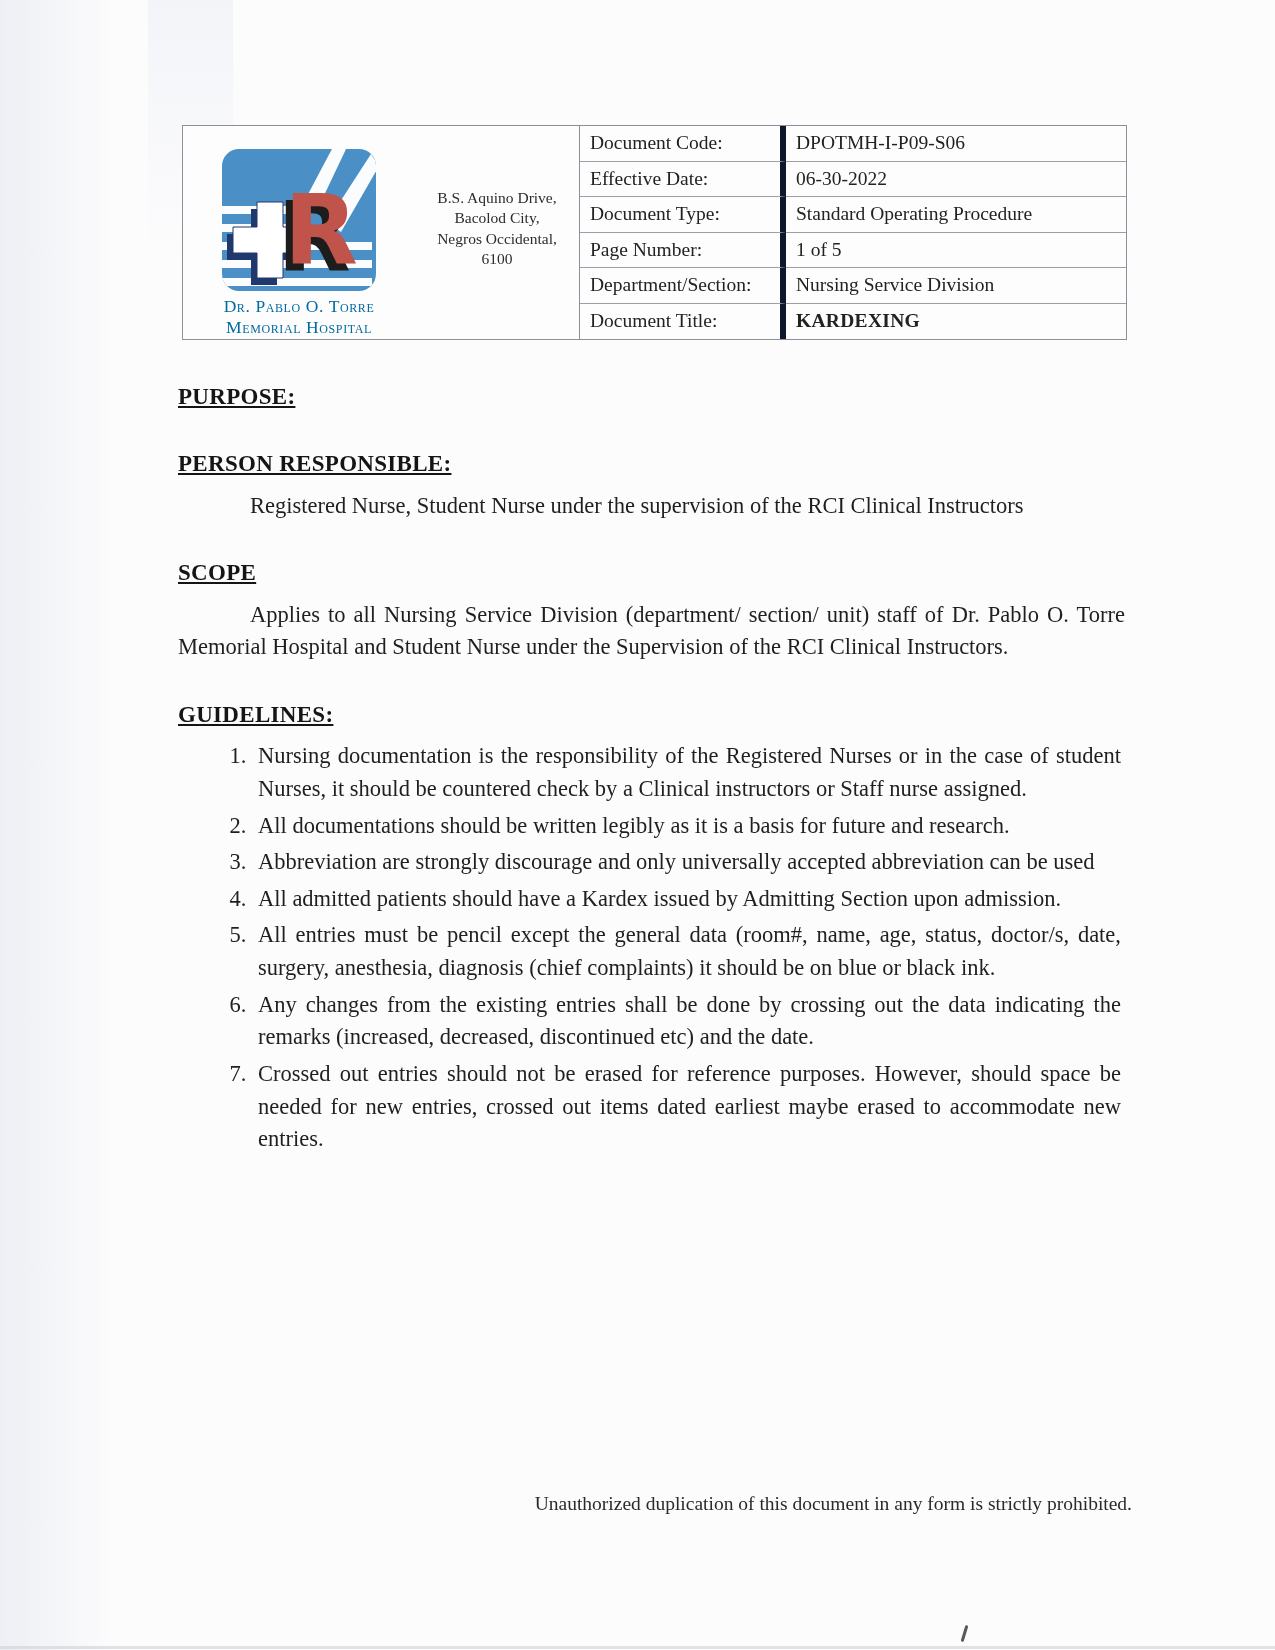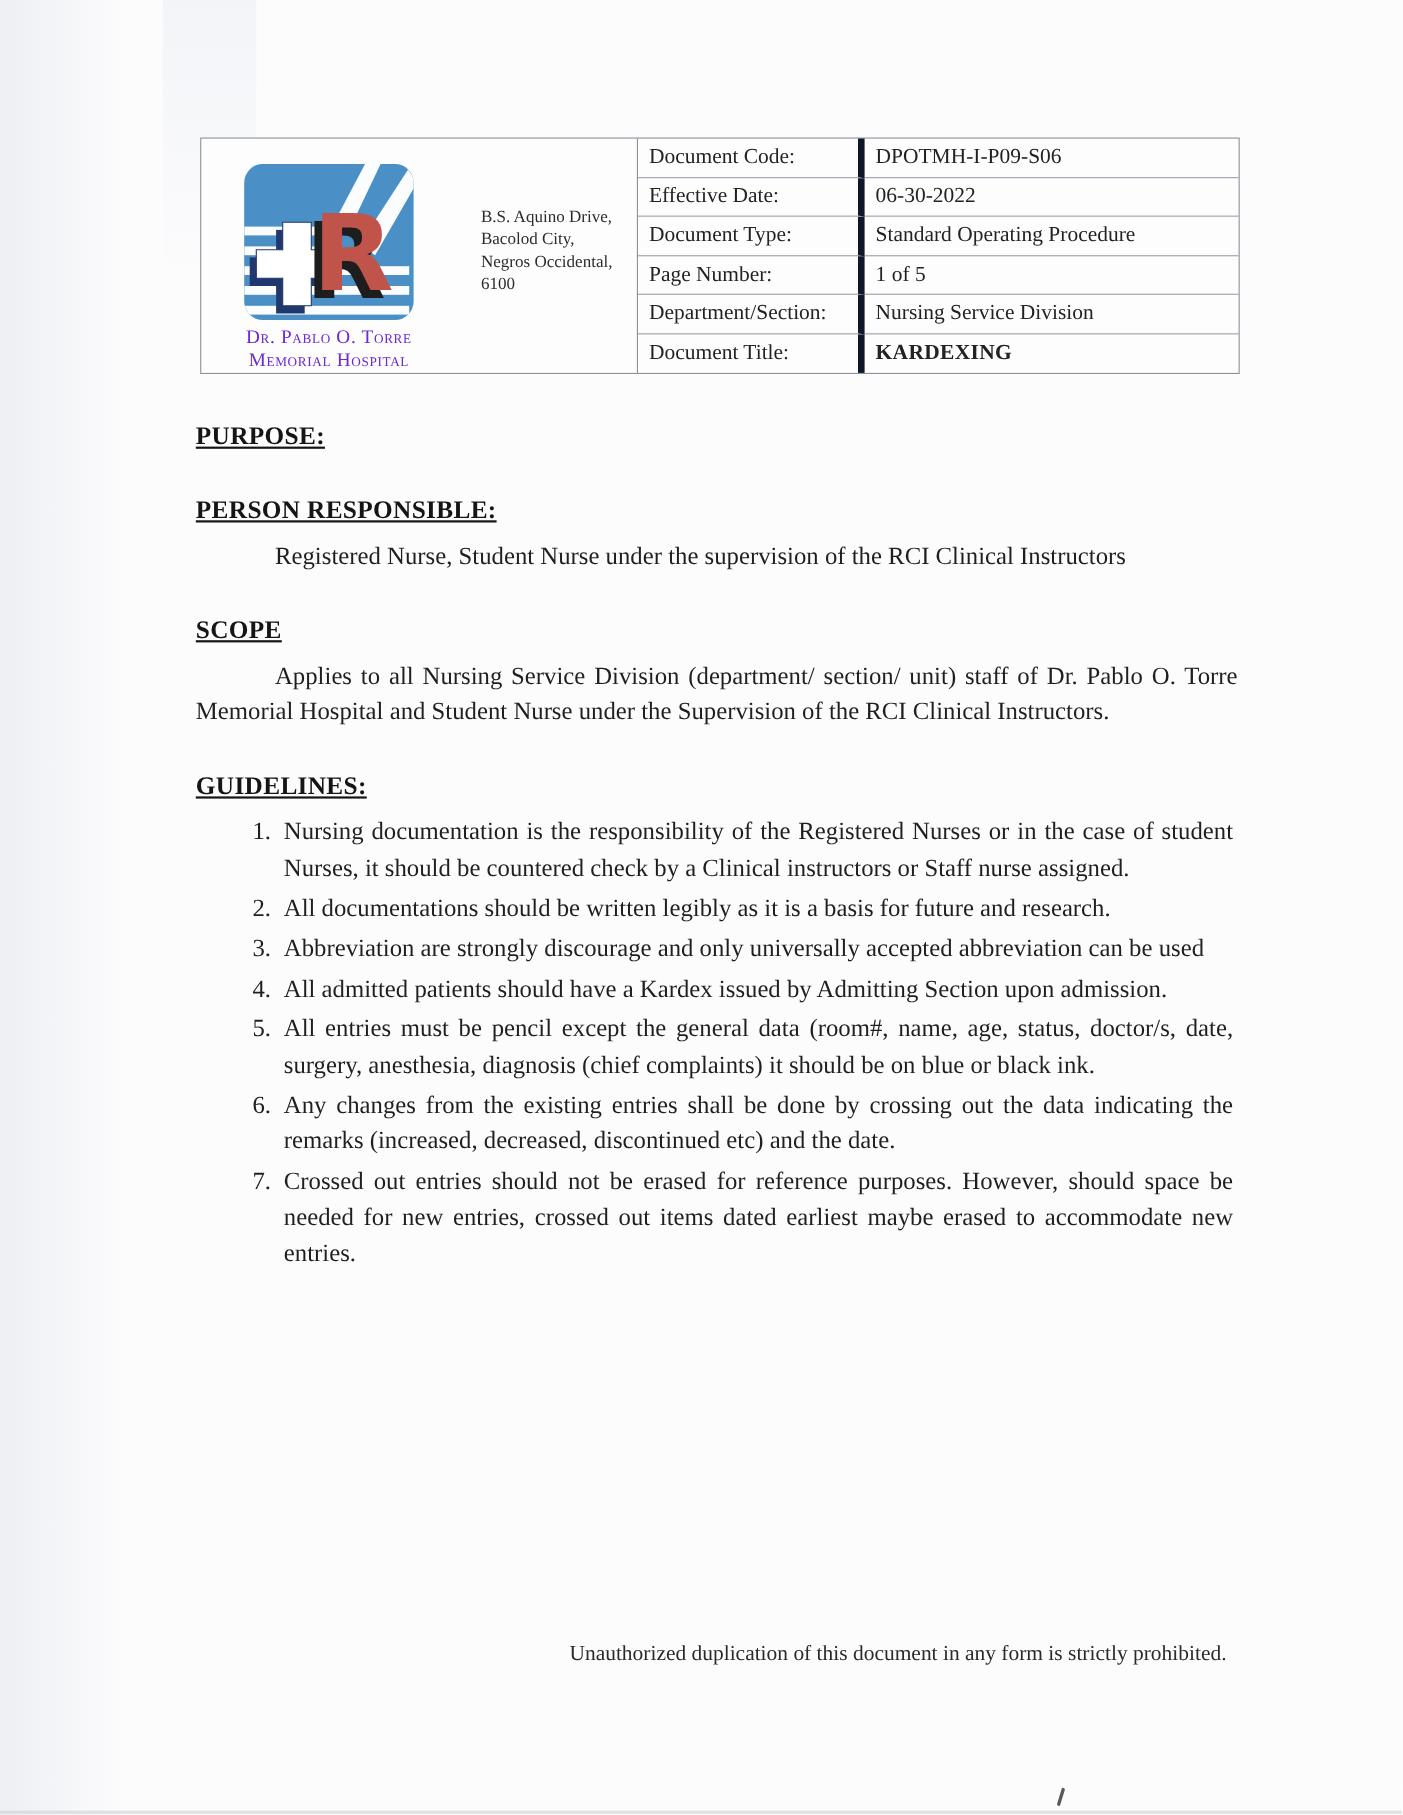--- a/index.html
+++ b/index.html
@@ -24,26 +24,26 @@
   }
   
   .header-box {
     position:absolute; left:182px; top:125px; width:943px; height:213px;
     border:1.5px solid #8b909a; display:flex; background:#fdfdfe;
   }
   .header-left { width:396px; display:flex; }
   .logo-col { width:232px; text-align:center; padding-top:14px; }
   .logo-svg { width:162px; height:148px; display:block; margin:6px auto 2px auto; }
   .hospital-name {
-    font-variant:small-caps; color:#6d28d9; font-size:17.5px;
+    font-variant:small-caps; color:#0369a1; font-size:17.5px;
     line-height:1.18; letter-spacing:.6px; font-weight:500;
   }
   .address-col {
     flex:1; display:flex; align-items:center; justify-content:center;
-    text-align:left; font-size:15.5px; color:#2c2c2c; line-height:1.3;
+    text-align:center; font-size:15.5px; color:#2c2c2c; line-height:1.3;
     padding-bottom:8px;
   }
   .header-table {
     flex:1; display:grid; grid-template-columns:206px 1fr;
     grid-auto-rows:1fr; border-left:1.3px solid #8b909a;
   }
   .ht-cell {
     display:flex; align-items:center; font-size:19.5px;
     padding:0 0 0 10px; border-bottom:1px solid #9aa0a9; color:#222;
   }
@@ -58,21 +58,21 @@
   .section { margin:0 0 34px 0; }
   .section-heading {
     font-size:23px; font-weight:bold; text-decoration:underline;
     margin:0 0 9px 0; text-align:left; letter-spacing:.3px; color:#151515;
   }
   .para { margin:0; text-indent:72px; }
   ol.guidelines { margin:2px 0 0 0; padding:0 0 0 70px; }
   ol.guidelines li { padding-left:6px; margin:4px; }
   
   .footer-note {
-    position:absolute; top:1493px; right:160px;
+    position:absolute; top:1493px; right:143px;
     font-size:19.5px; color:#2a2a2a;
   }
   .pen-mark {
     position:absolute; left:963px; top:1625px; width:3px; height:17px;
     background:#3c3c3c; transform:rotate(17deg); border-radius:2px;
     opacity:.85;
   }
 </style>
 </head>
 <body>

